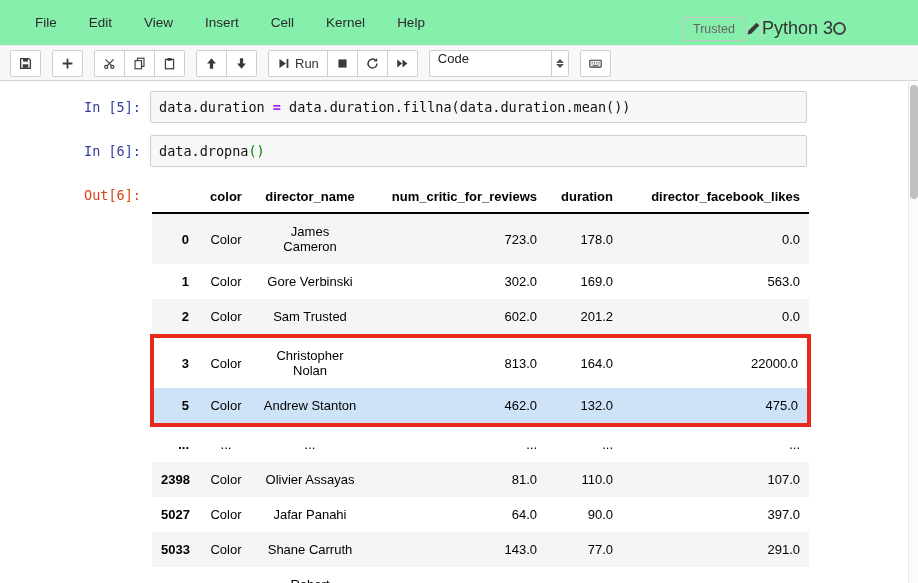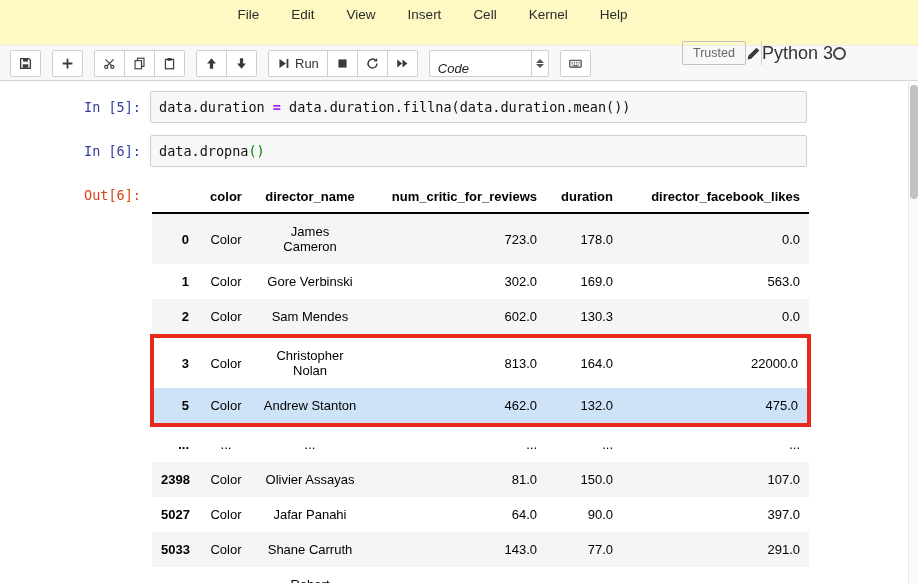--- a/index.html
+++ b/index.html
@@ -4,22 +4,22 @@
 <style>
   * { margin:0; padding:0; box-sizing:border-box; }
   html,body { width:918px; height:583px; overflow:hidden; }
   body {
     font-family:"Liberation Sans","DejaVu Sans",sans-serif;
     background:#ffffff; color:#2b2b2b; position:relative;
   }
 
   
   .menubar {
-    height:46px; background:#fef9c3; border-bottom:1px solid #ececec;
-    display:flex; align-items:center; padding:0 72px 0 19px;flex-direction:column;
+    height:46px; background:#86efac; border-bottom:1px solid #ececec;
+    display:flex; align-items:center; padding:0 72px 0 19px;
   }
   .menu-items { display:flex; }
   .menu-item { font-size:13.5px; color:#2b2b2b; padding:7px 16px; cursor:pointer; white-space:nowrap; }
   .menu-right { margin-left:auto; display:flex; align-items:center; gap:0;margin-top:12px; }
   .trusted-btn {
     font-size:12.5px; color:#666; border:1px solid #c3c3c3; border-radius:2px;
     padding:4px 10px; background:transparent; cursor:default; white-space:nowrap;
   }
   .icon-btn { display:flex; align-items:center; cursor:pointer; }
   .v-divider { width:1px; height:24px; background:#d0d0d0; }
@@ -40,22 +40,22 @@
     display:flex; align-items:center; justify-content:space-between; gap:5px;
     padding:0 8px; cursor:pointer; color:#3a3a3a; font-size:13px;
   }
   .btn-group .tb-btn + .tb-btn { margin-left:-1px; border-radius:0; }
   .btn-group .tb-btn:first-child { border-radius:2px 0 0 2px; }
   .btn-group .tb-btn:last-child { border-radius:0 2px 2px 0; }
   .btn-group .tb-btn:only-child { border-radius:2px; }
   .tb-btn svg { width:13px; height:13px; display:block; }
   .run-label { font-size:13px; color:#333; }
   .cell-type-select {
-    display:flex; align-items:flex-end; width:120px; height:27px; background:#fff;
-    border:1px solid #cfcfcf; border-radius:2px; cursor:pointer;font-style:italic;
+    display:flex; align-items:flex-start; width:140px; height:27px; background:#fff;
+    border:1px solid #cfcfcf; border-radius:2px; cursor:pointer;
   }
   .cell-type-select .value { flex:1; font-size:13px; padding-left:8px; color:#222; }
   .cell-type-select .spinner {
     width:17px; align-self:stretch; border-left:1px solid #cfcfcf;
     display:flex; flex-direction:column; align-items:center; justify-content:center; gap:1px;
   }
   .tri-up { width:0; height:0; border-left:4px solid transparent; border-right:4px solid transparent; border-bottom:4px solid #555; }
   .tri-down { width:0; height:0; border-left:4px solid transparent; border-right:4px solid transparent; border-top:4px solid #555; }
 
   
@@ -278,23 +278,23 @@
                 <th>1</th>
                 <td class="c-color">Color</td>
                 <td class="c-dir">Gore Verbinski</td>
                 <td class="c-num">302.0</td>
                 <td class="c-num">169.0</td>
                 <td class="c-num">563.0</td>
               </tr>
               <tr>
                 <th>2</th>
                 <td class="c-color">Color</td>
-                <td class="c-dir">Sam Mendes</td>
+                <td class="c-dir">Sam Trusted</td>
                 <td class="c-num">602.0</td>
-                <td class="c-num">130.3</td>
+                <td class="c-num">201.2</td>
                 <td class="c-num">0.0</td>
               </tr>
               <tr class="ann-top">
                 <th>3</th>
                 <td class="c-color">Color</td>
                 <td class="c-dir">Christopher Nolan</td>
                 <td class="c-num">813.0</td>
                 <td class="c-num">164.0</td>
                 <td class="c-num">22000.0</td>
               </tr>
@@ -312,21 +312,21 @@
                 <td class="c-dir">...</td>
                 <td class="c-num">...</td>
                 <td class="c-num">...</td>
                 <td class="c-num">...</td>
               </tr>
               <tr>
                 <th>2398</th>
                 <td class="c-color">Color</td>
                 <td class="c-dir">Olivier Assayas</td>
                 <td class="c-num">81.0</td>
-                <td class="c-num">150.0</td>
+                <td class="c-num">110.0</td>
                 <td class="c-num">107.0</td>
               </tr>
               <tr>
                 <th>5027</th>
                 <td class="c-color">Color</td>
                 <td class="c-dir">Jafar Panahi</td>
                 <td class="c-num">64.0</td>
                 <td class="c-num">90.0</td>
                 <td class="c-num">397.0</td>
               </tr>

